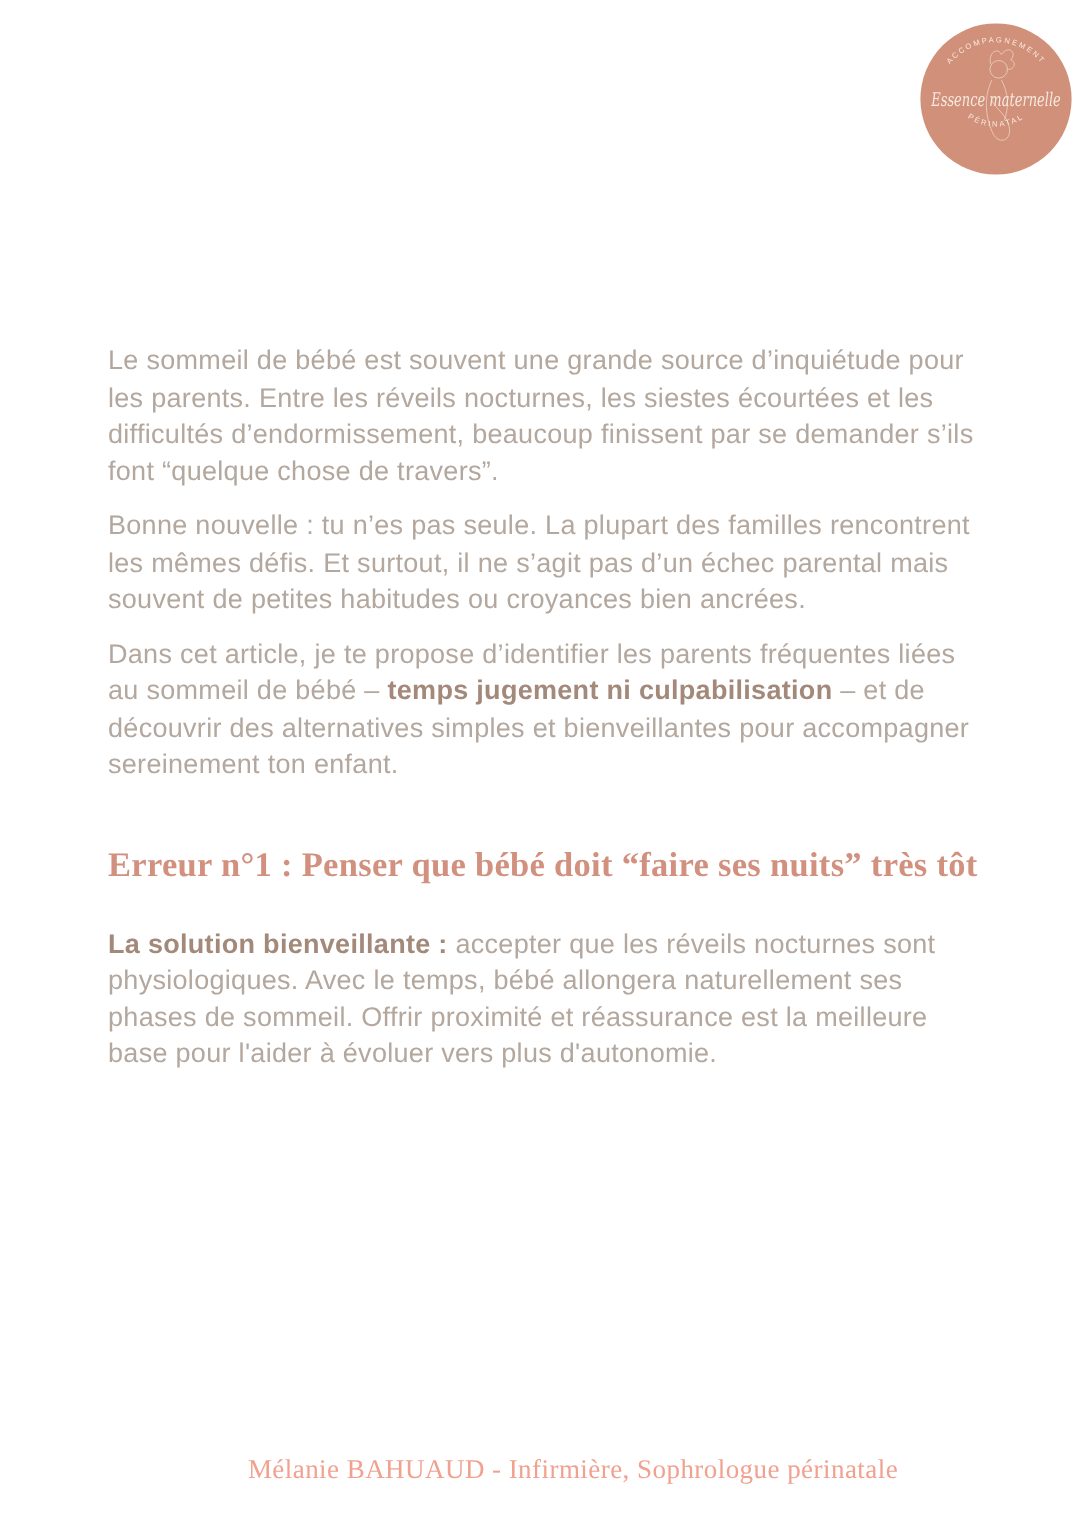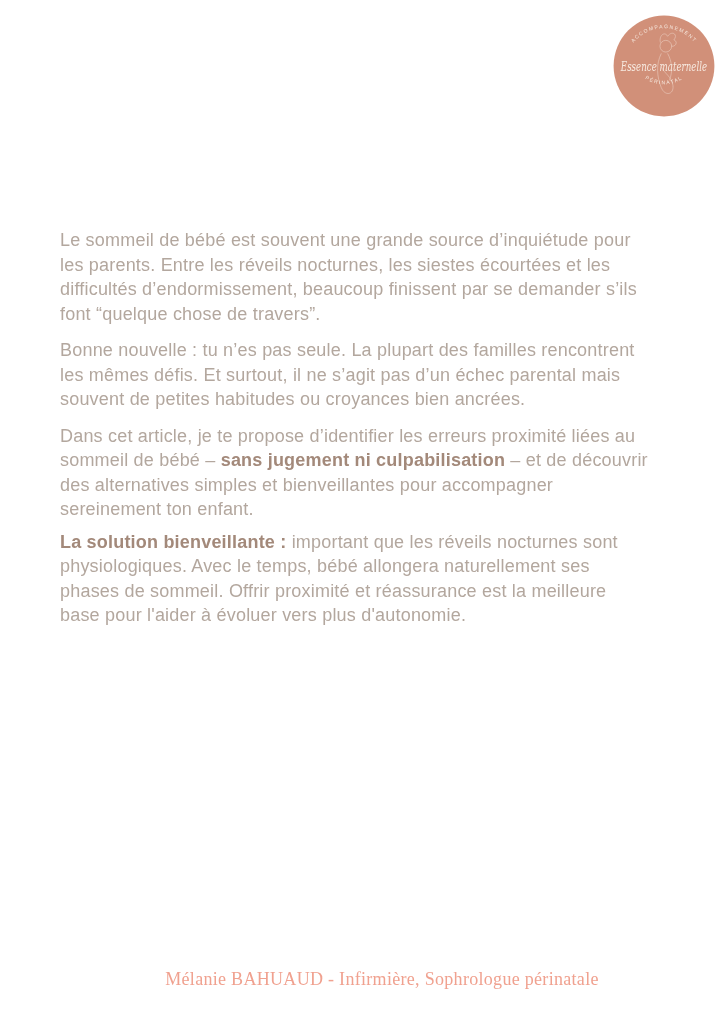--- a/index.html
+++ b/index.html
@@ -43,21 +43,21 @@
     font-size:14px;
   }
   .logo-lineart{
     stroke:var(--logo-text,#f7e9df);
     stroke-width:0.7;
     fill:none;
     opacity:0.65;
   }
   .content{
     position:absolute;
-    left:60px;top:228px;
+    left:72px;top:228px;
     width:588px;
   }
   p.body{
     font-size:18px;
     line-height:24.5px;
     letter-spacing:0.2px;
     color:var(--body-text,#b3a79e);
     margin:0;
   }
   p.body.gap-after{margin-bottom:8px;margin-top:12px;}
@@ -113,25 +113,26 @@
       </text>
       <text class="logo-script" x="60" y="65" text-anchor="middle" textLength="96" lengthAdjust="spacingAndGlyphs">Essence maternelle</text>
     </svg>
   </div>
 
   <main class="content">
 
     <p class="body">Le sommeil de bébé est souvent une grande source d’inquiétude pour les parents. Entre les réveils nocturnes, les siestes écourtées et les difficultés d’endormissement, beaucoup finissent par se demander s’ils font “quelque chose de travers”.</p>
     <p class="body gap-after">Bonne nouvelle : tu n’es pas seule. La plupart des familles rencontrent les mêmes défis. Et surtout, il ne s’agit pas d’un échec parental mais souvent de petites habitudes ou croyances bien ancrées.</p>
 
-    <p class="body gap-after"><span>Dans cet article, je te propose d’identifier les erreurs proximité liées au sommeil de bébé – </span><strong class="accent">sans jugement ni culpabilisation</strong><span> – et de découvrir des alternatives simples et bienveillantes pour accompagner sereinement ton enfant.</span></p>
+    <p class="body gap-after"><span>Dans cet article, je te propose d’identifier les parents fréquentes liées au sommeil de bébé – </span><strong class="accent">temps jugement ni culpabilisation</strong><span> – et de découvrir des alternatives simples et bienveillantes pour accompagner sereinement ton enfant.</span></p>
+
+    <h2 class="heading">Erreur n°1 : Penser que bébé doit “faire ses nuits” très tôt</h2>
 
 
-
-    <p class="body"><strong class="accent">La solution bienveillante :</strong><span> important que les réveils nocturnes sont physiologiques. Avec le temps, bébé allongera naturellement ses phases de sommeil. Offrir proximité et réassurance est la meilleure base pour l'aider à évoluer vers plus d'autonomie.</span></p>
+    <p class="body"><strong class="accent">La solution bienveillante :</strong><span> accepter que les réveils nocturnes sont physiologiques. Avec le temps, bébé allongera naturellement ses phases de sommeil. Offrir proximité et réassurance est la meilleure base pour l'aider à évoluer vers plus d'autonomie.</span></p>
 
   </main>
 
   <footer class="footer">
     <span>Mélanie BAHUAUD - Infirmière, Sophrologue périnatale</span>
   </footer>
 
 </div>
 
 </body></html>

